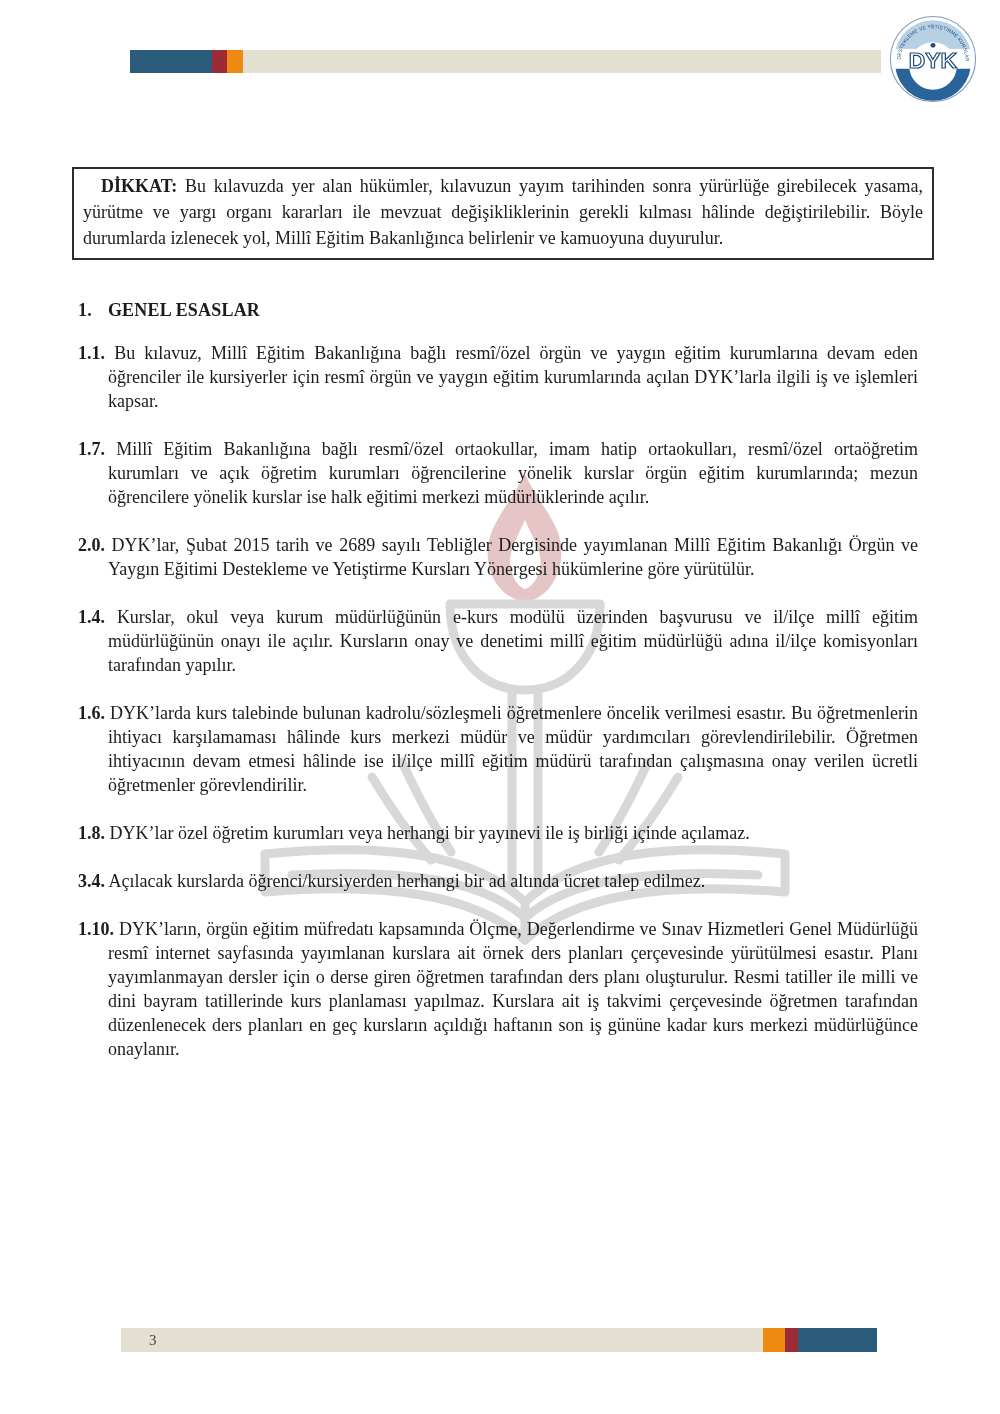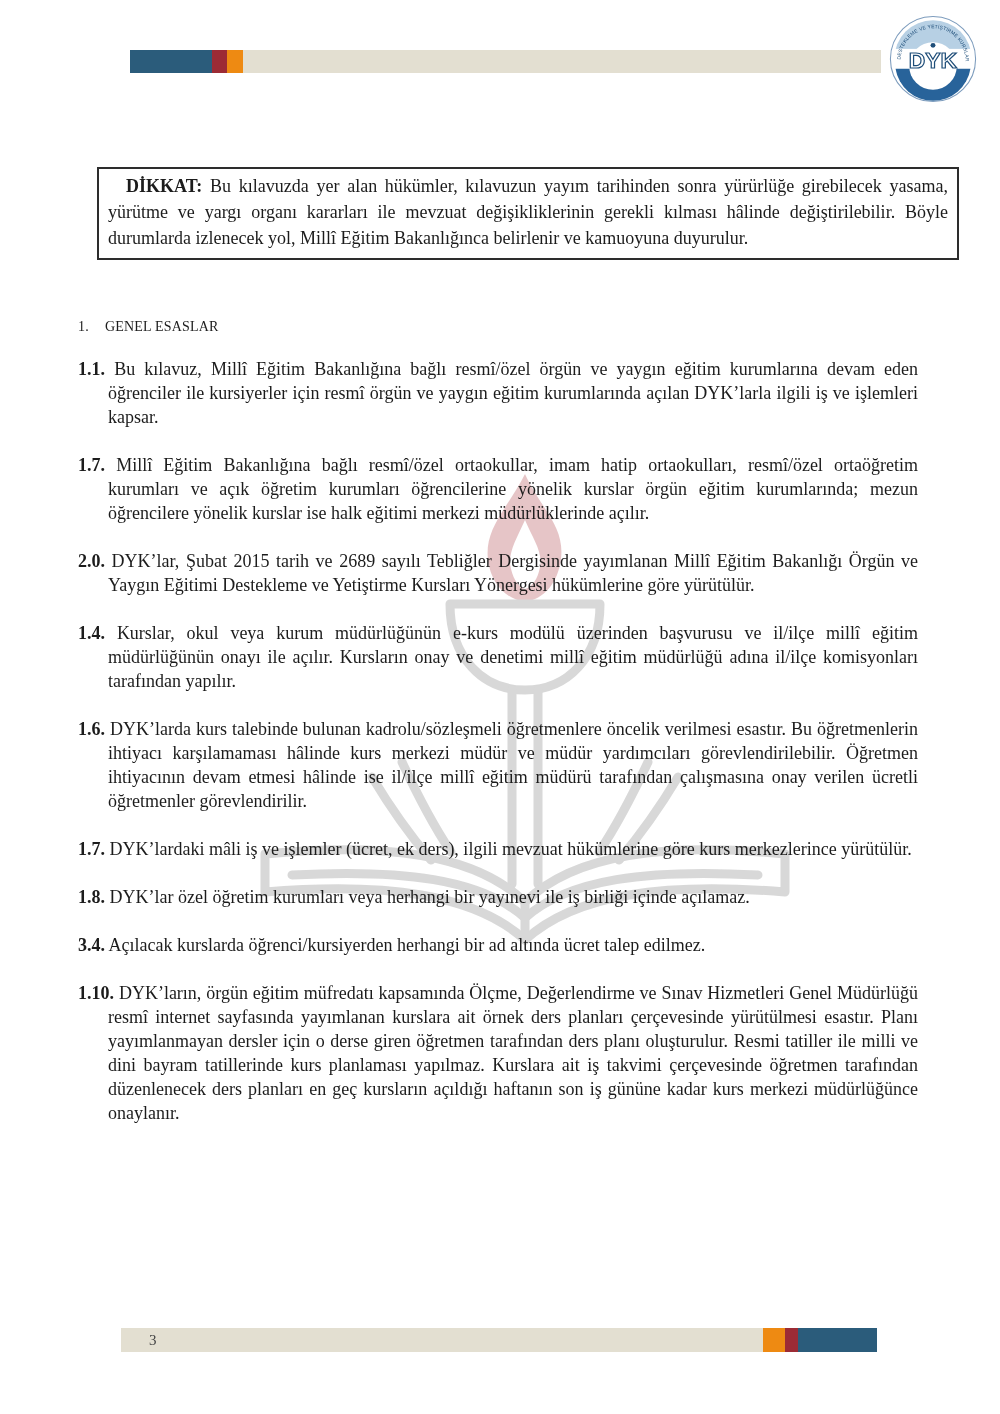--- a/index.html
+++ b/index.html
@@ -20,30 +20,30 @@
   .page-number{padding-left:28px;font-size:15px;color:#444;line-height:24px;}
   
   .logo{position:absolute;left:889px;top:15px;width:88px;height:88px;}
   .logo svg{width:100%;height:100%;display:block;}
   
   .watermark{position:absolute;left:250px;top:462px;width:540px;height:505px;opacity:.42;z-index:0;pointer-events:none;}
   .watermark svg{width:100%;height:100%;display:block;}
   
   .content{position:relative;z-index:1;}
   .notice-box{
-    position:absolute;top:167px;left:97px;width:862px;box-sizing:border-box;
+    position:absolute;top:167px;left:72px;width:862px;box-sizing:border-box;
     border:2px solid #2d2d2d;padding:4px 9px 7px 9px;
     font-size:18px;line-height:26px;text-align:justify;text-indent:18px;
   }
   .notice-box b{font-weight:bold;}
-  .heading{position:absolute;top:300px;left:78px;font-size:14px;font-weight:normal;letter-spacing:.2px;margin-top:19px;}
+  .heading{position:absolute;top:300px;left:78px;font-size:18px;font-weight:bold;letter-spacing:.2px;}
   .heading .h-num{display:inline-block;margin-right:16px;}
   .paragraphs{position:absolute;top:341px;left:78px;width:840px;}
   .para{
-    margin:16px 0 24px 0;padding-left:30px;text-indent:-30px;
+    margin:0 0 24px 0;padding-left:30px;text-indent:-30px;
     font-size:18px;line-height:24px;text-align:justify;
   }
   .para .num{font-weight:bold;}
 </style>
 </head>
 <body>
 
 <div class="page">
 
   <div class="header-bar">
@@ -101,21 +101,20 @@
     <div class="heading">
       <span class="h-num">1.</span><span>GENEL ESASLAR</span>
     </div>
 
     <div class="paragraphs">
       <p class="para"><b class="num">1.1.</b> <span>Bu kılavuz, Millî Eğitim Bakanlığına bağlı resmî/özel örgün ve yaygın eğitim kurumlarına devam eden öğrenciler ile kursiyerler için resmî örgün ve yaygın eğitim kurumlarında açılan DYK’larla ilgili iş ve işlemleri kapsar.</span></p>
       <p class="para"><b class="num">1.7.</b> <span>Millî Eğitim Bakanlığına bağlı resmî/özel ortaokullar, imam hatip ortaokulları, resmî/özel ortaöğretim kurumları ve açık öğretim kurumları öğrencilerine yönelik kurslar örgün eğitim kurumlarında; mezun öğrencilere yönelik kurslar ise halk eğitimi merkezi müdürlüklerinde açılır.</span></p>
       <p class="para"><b class="num">2.0.</b> <span>DYK’lar, Şubat 2015 tarih ve 2689 sayılı Tebliğler Dergisinde yayımlanan Millî Eğitim Bakanlığı Örgün ve Yaygın Eğitimi Destekleme ve Yetiştirme Kursları Yönergesi hükümlerine göre yürütülür.</span></p>
       <p class="para"><b class="num">1.4.</b> <span>Kurslar, okul veya kurum müdürlüğünün e-kurs modülü üzerinden başvurusu ve il/ilçe millî eğitim müdürlüğünün onayı ile açılır. Kursların onay ve denetimi millî eğitim müdürlüğü adına il/ilçe komisyonları tarafından yapılır.</span></p>
       <p class="para"><b class="num">1.6.</b> <span>DYK’larda kurs talebinde bulunan kadrolu/sözleşmeli öğretmenlere öncelik verilmesi esastır. Bu öğretmenlerin ihtiyacı karşılamaması hâlinde kurs merkezi müdür ve müdür yardımcıları görevlendirilebilir. Öğretmen ihtiyacının devam etmesi hâlinde ise il/ilçe millî eğitim müdürü tarafından çalışmasına onay verilen ücretli öğretmenler görevlendirilir.</span></p>
-      <p class="para"><b class="num">1.7.</b> <span>DYK’lardaki mâli iş ve işlemler (ücret, ek ders), ilgili mevzuat hükümlerine göre kurs merkezlerince yürütülür.</span></p>
       <p class="para"><b class="num">1.8.</b> <span>DYK’lar özel öğretim kurumları veya herhangi bir yayınevi ile iş birliği içinde açılamaz.</span></p>
       <p class="para"><b class="num">3.4.</b> <span>Açılacak kurslarda öğrenci/kursiyerden herhangi bir ad altında ücret talep edilmez.</span></p>
       <p class="para"><b class="num">1.10.</b> <span>DYK’ların, örgün eğitim müfredatı kapsamında Ölçme, Değerlendirme ve Sınav Hizmetleri Genel Müdürlüğü resmî internet sayfasında yayımlanan kurslara ait örnek ders planları çerçevesinde yürütülmesi esastır. Planı yayımlanmayan dersler için o derse giren öğretmen tarafından ders planı oluşturulur. Resmi tatiller ile milli ve dini bayram tatillerinde kurs planlaması yapılmaz. Kurslara ait iş takvimi çerçevesinde öğretmen tarafından düzenlenecek ders planları en geç kursların açıldığı haftanın son iş gününe kadar kurs merkezi müdürlüğünce onaylanır.</span></p>
     </div>
   </div>
 
   <div class="footer-bar">
     <div class="blk-beige f-beige">
       <span class="page-number">3</span>
     </div>

